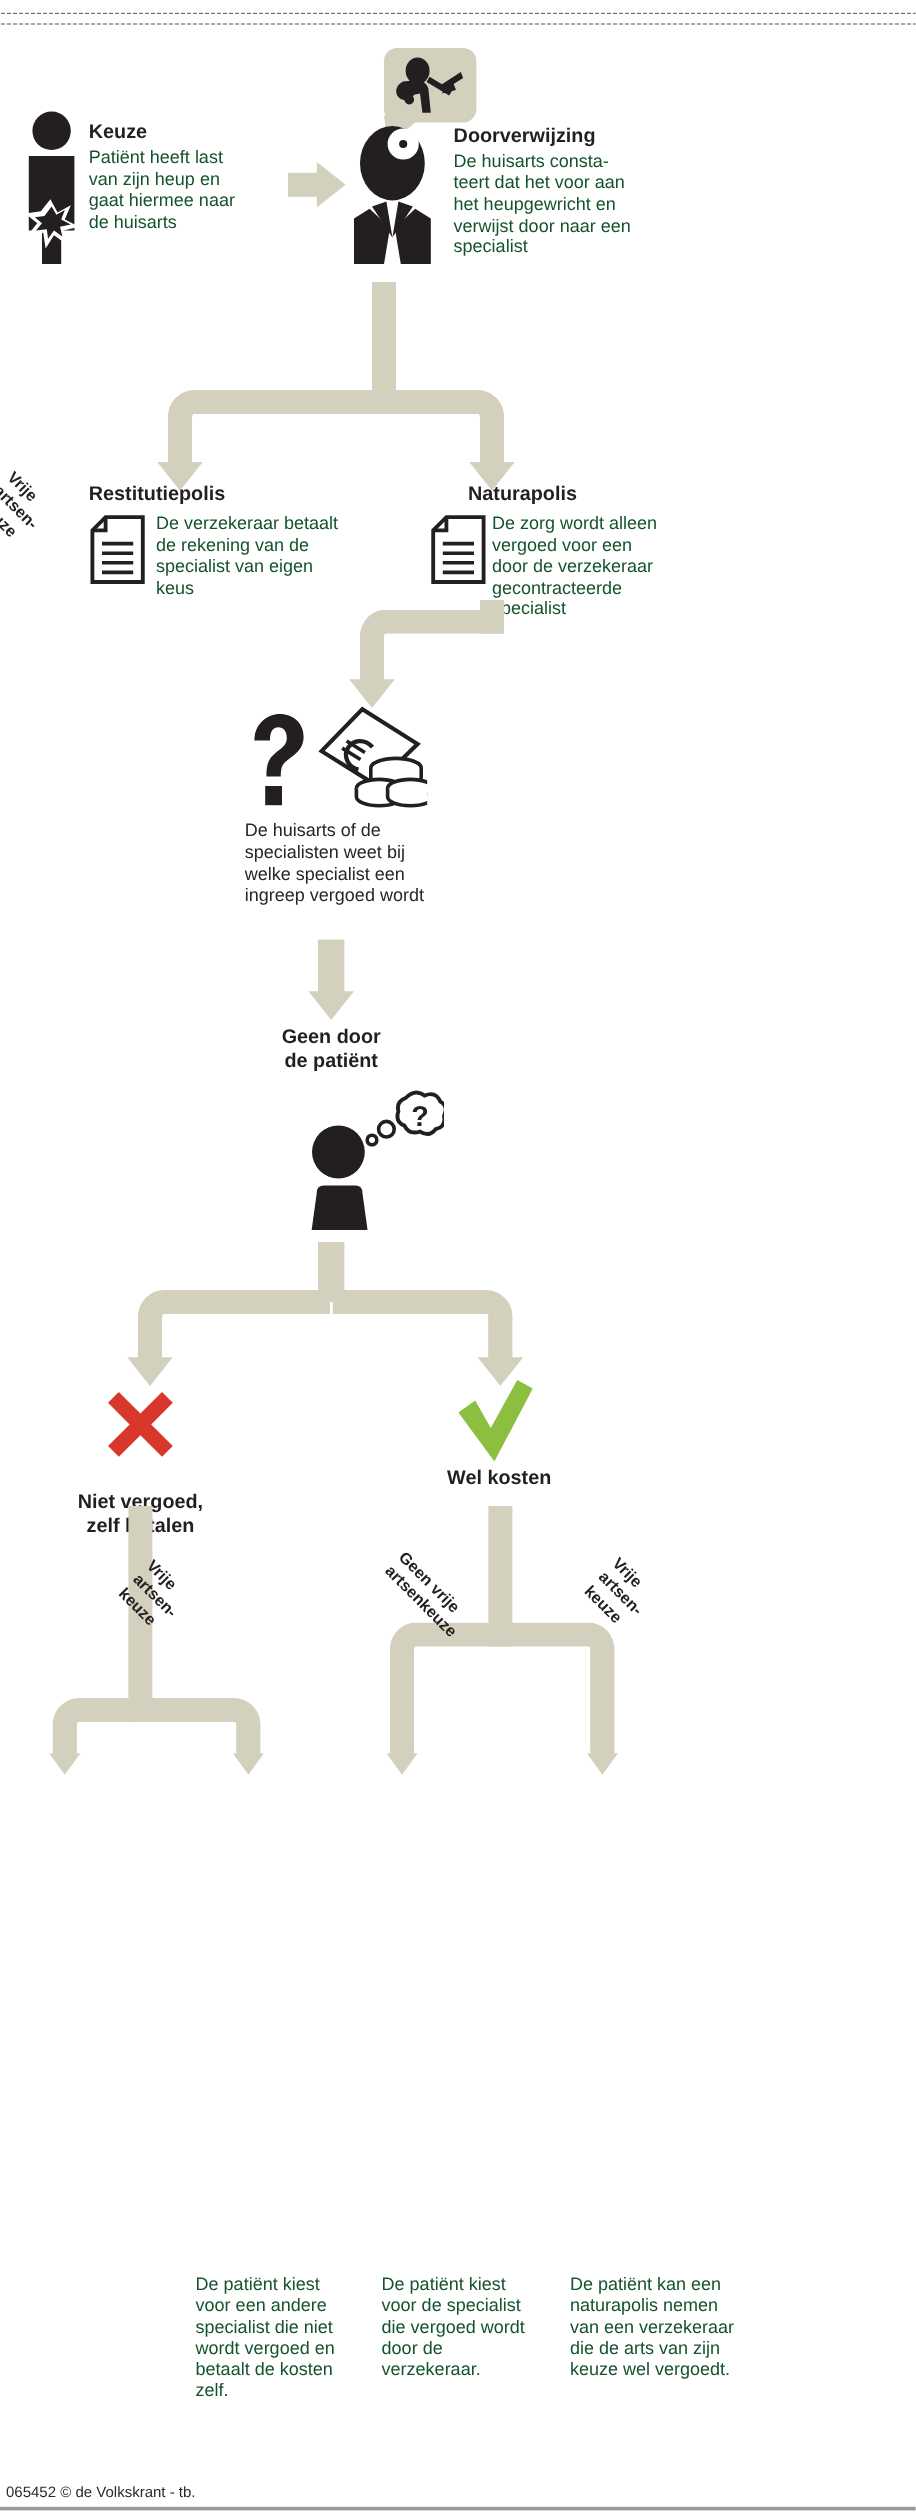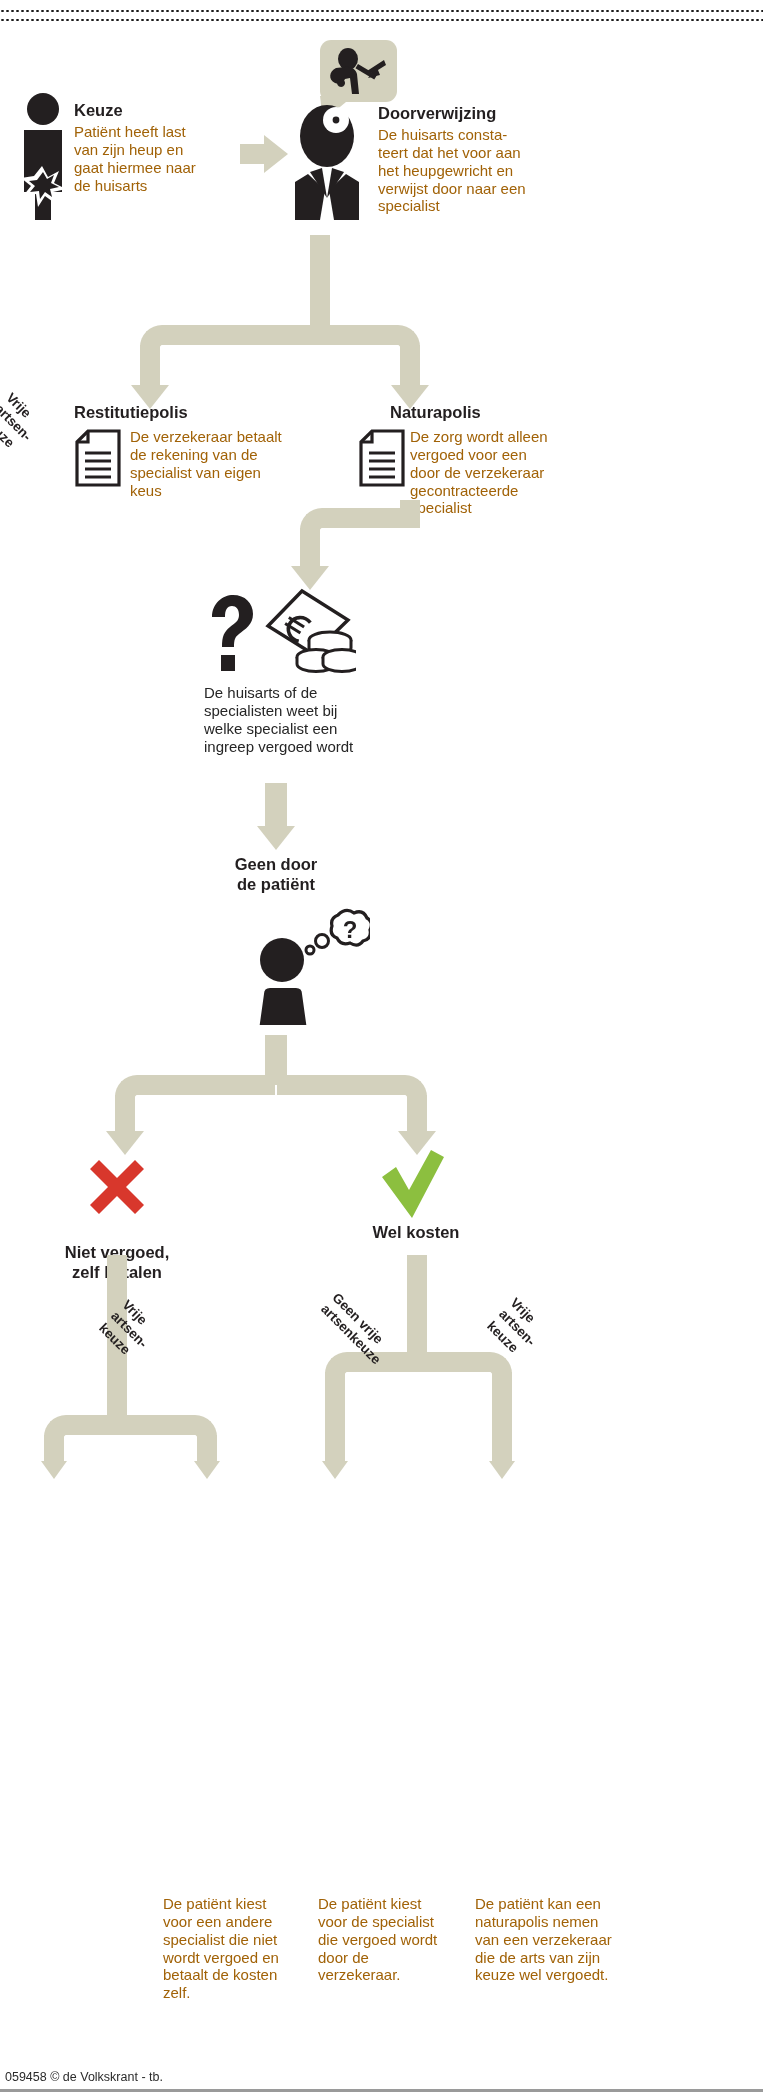--- a/index.html
+++ b/index.html
@@ -33,21 +33,21 @@
     font-family: "Liberation Sans", sans-serif;
   }
 
   
   .head-lbl {
     position: absolute; font-weight: bold; font-size: 16.5px;
     line-height: 1.15; color: #231f20;
   }
   .body-txt {
     position: absolute; font-size: 15px; line-height: 1.19;
-    color: #a16207; white-space: pre-line;
+    color: #14532d; white-space: pre-line;
   }
   .body-txt.dk { color: #262626; }
 
   .center-head {
     position: absolute; font-weight: bold; font-size: 16.5px;
     line-height: 1.2; text-align: center; color: #231f20;
   }
 
   
   .beige { position: absolute; background: #d3d1bd; }
@@ -316,16 +316,16 @@
 voor  de specialist
 die vergoed wordt
 door de
 verzekeraar.</div>
   <div class="body-txt" style="left:475px; top:1895px; width:170px;">De patiënt kan een
 naturapolis nemen
 van een verzekeraar
 die de arts van zijn
 keuze wel vergoedt.</div>
 
-  <div class="footer-txt">059458 © de Volkskrant - tb.</div>
+  <div class="footer-txt">065452 © de Volkskrant - tb.</div>
   <div class="footer-line"></div>
 
 </div>
 
 </body></html>

